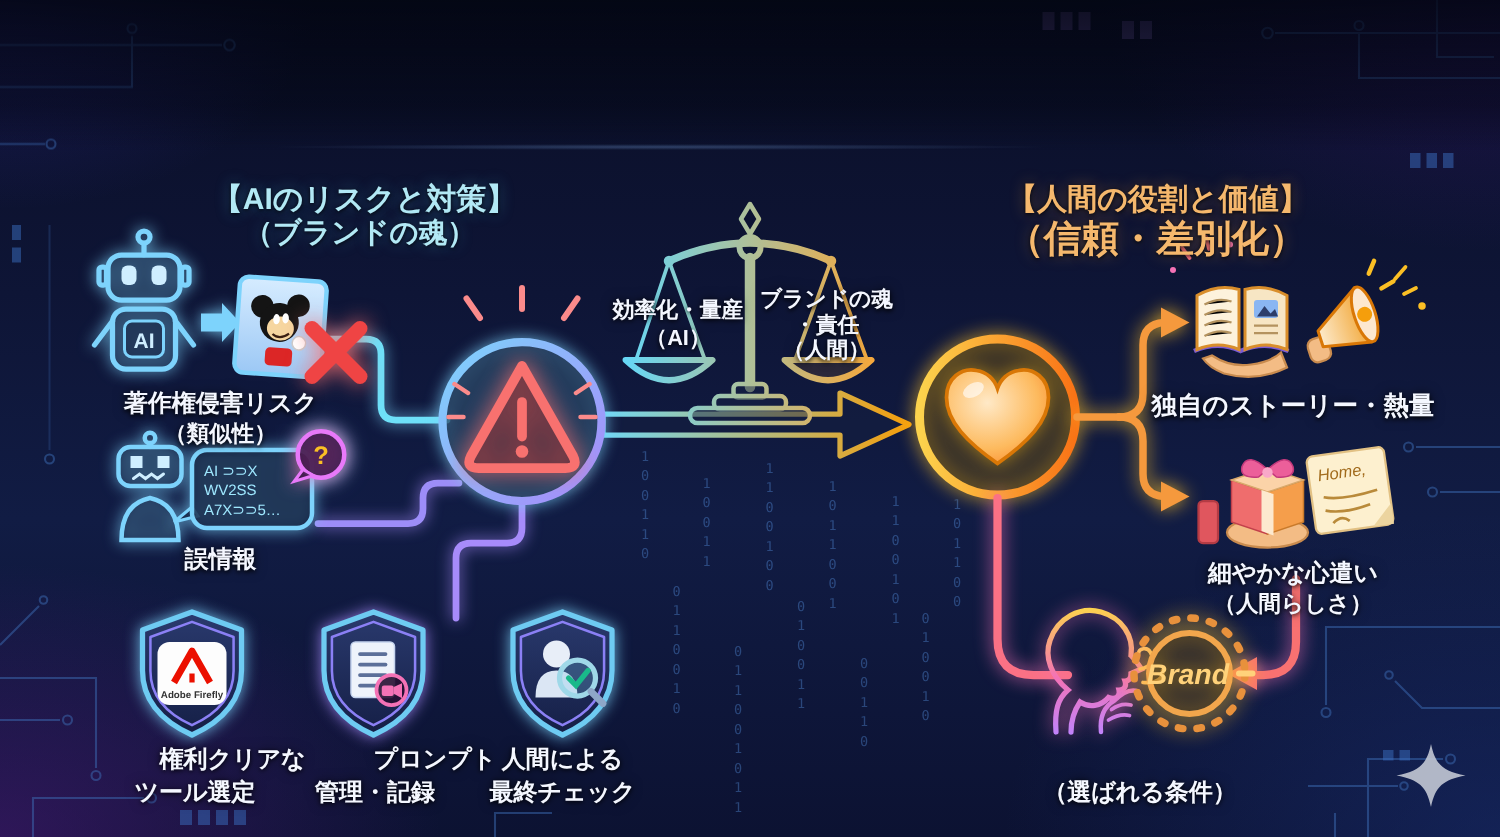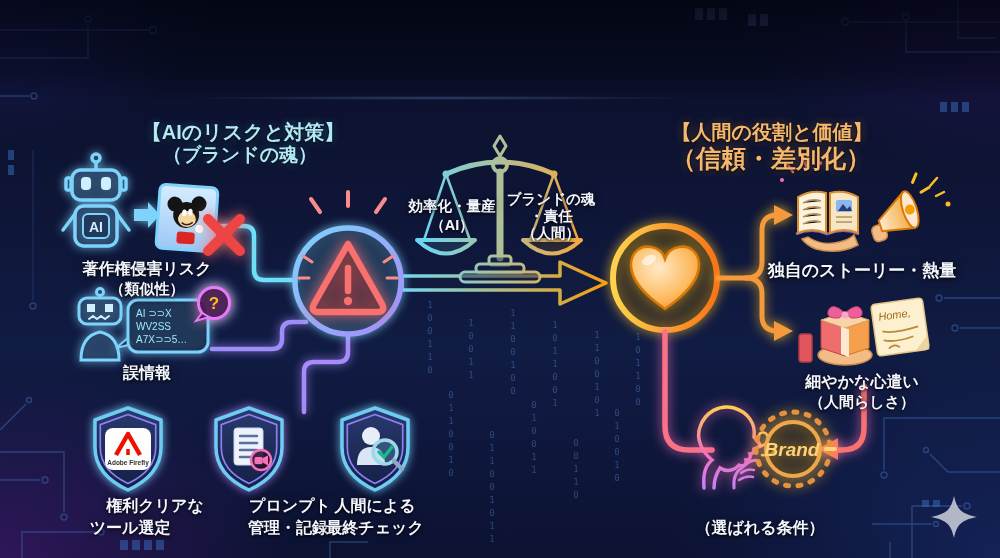--- a/index.html
+++ b/index.html
@@ -392,21 +392,21 @@
   <div class="lbl head-orange" style="left:771px;top:142px;font-size:25px;">（信頼・差別化）</div>
 
   <div class="lbl fs16" style="left:147px;top:259px;">著作権侵害リスク</div>
   <div class="lbl fs15" style="left:147px;top:280px;">（類似性）</div>
 
   <div class="lbl fs16" style="left:147px;top:363px;">誤情報</div>
 
   <div class="lbl fs16" style="left:143px;top:496px;margin-left:12px;">権利クリアな</div>
   <div class="lbl fs16" style="left:130px;top:518px;">ツール選定</div>
   <div class="lbl fs16" style="left:250px;top:496px;margin-left:40px;">プロンプト</div>
-  <div class="lbl fs16" style="left:250px;top:518px;margin-left:38px;">管理・記録</div>
+  <div class="lbl fs16" style="left:250px;top:518px;">管理・記録</div>
   <div class="lbl fs16" style="left:375px;top:496px;text-align:right;">人間による</div>
   <div class="lbl fs16" style="left:375px;top:518px;">最終チェック</div>
 
   <div class="lbl fs14" style="left:452px;top:197px;">効率化・量産</div>
   <div class="lbl fs14" style="left:452px;top:216px;text-align:right;">（AI）</div>
   <div class="lbl fs14" style="left:551px;top:190px;">ブランドの魂</div>
   <div class="lbl fs14" style="left:551px;top:207px;">・責任</div>
   <div class="lbl fs14" style="left:551px;top:224px;">（人間）</div>
 
   <div class="lbl fs17" style="left:862px;top:259px;">独自のストーリー・熱量</div>

